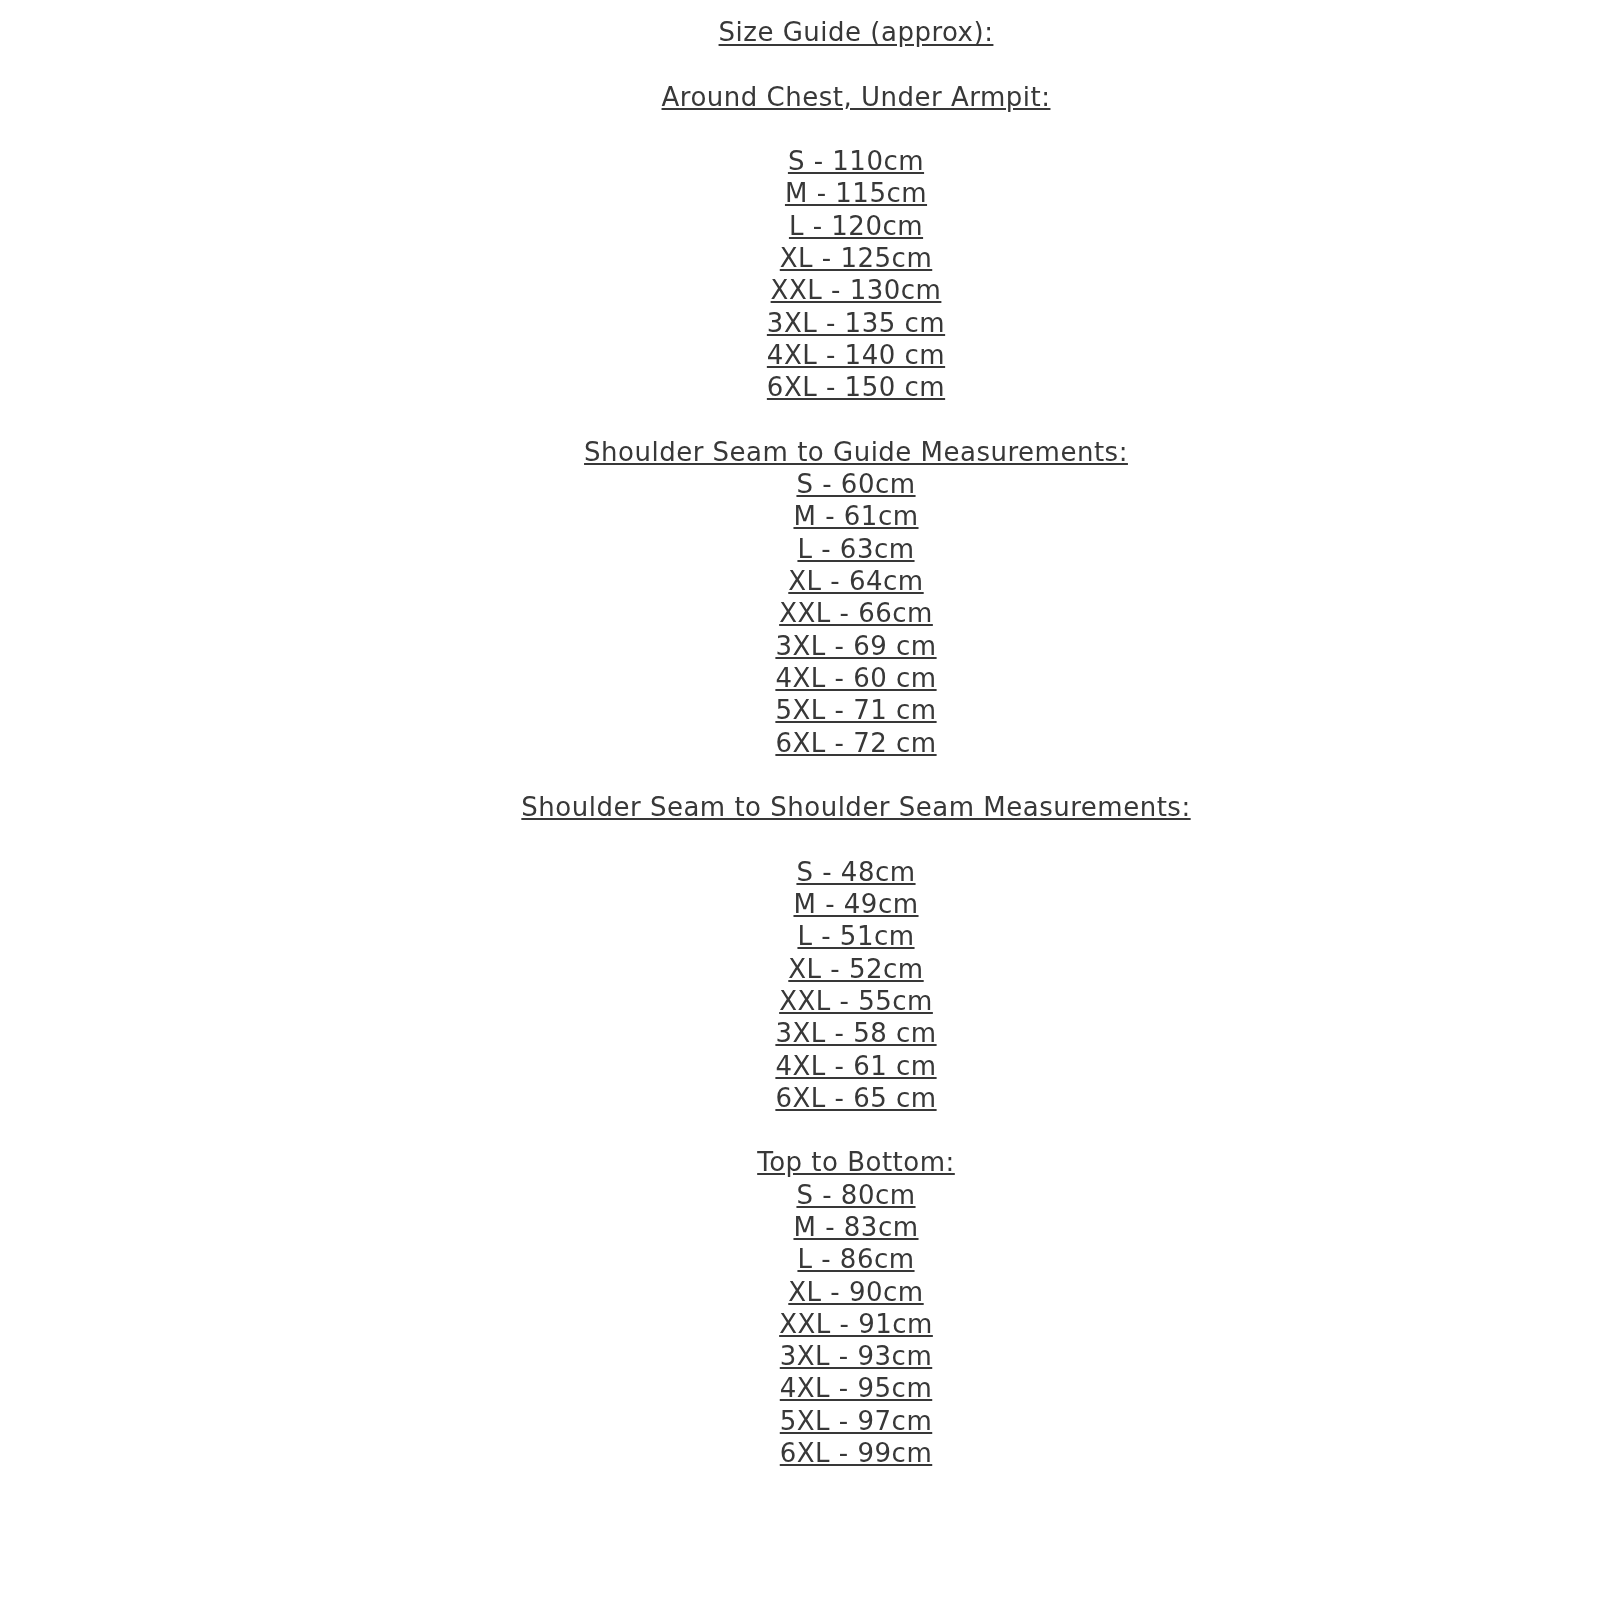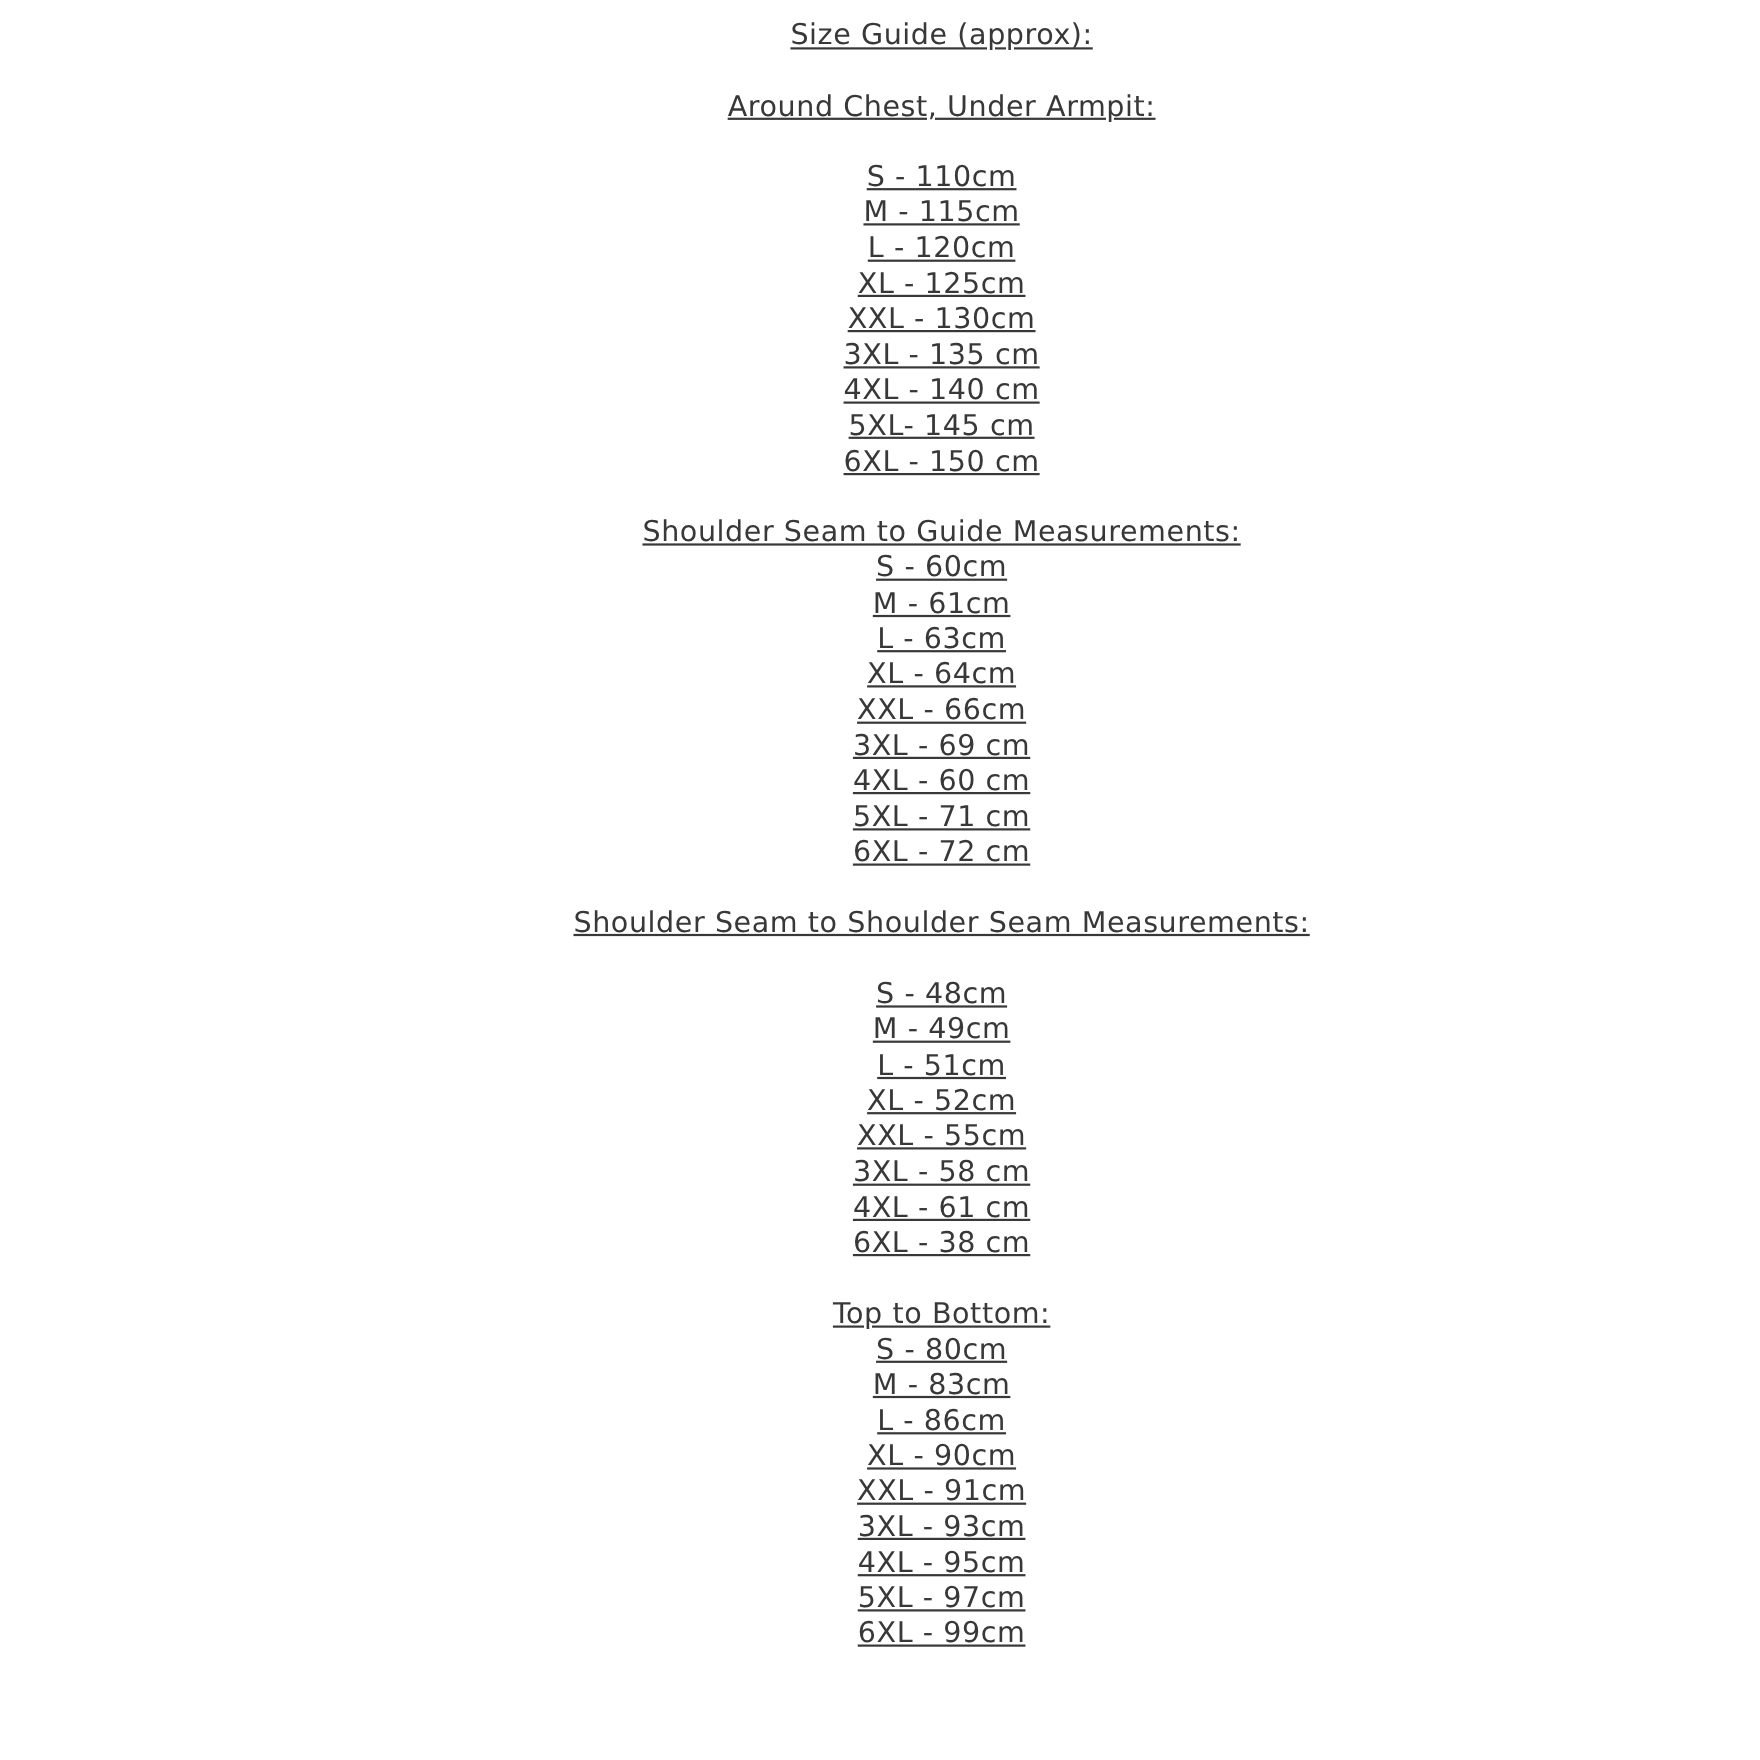--- a/index.html
+++ b/index.html
@@ -49,21 +49,20 @@
 
   <div class="line header">Around Chest, Under Armpit:</div>
   <div class="sp"></div>
   <div class="line">S - 110cm</div>
   <div class="line">M - 115cm</div>
   <div class="line">L - 120cm</div>
   <div class="line">XL - 125cm</div>
   <div class="line">XXL - 130cm</div>
   <div class="line">3XL - 135 cm</div>
   <div class="line">4XL - 140 cm</div>
-  <div class="line">5XL- 145 cm</div>
   <div class="line">6XL - 150 cm</div>
   <div class="sp"></div>
 
   <div class="line header">Shoulder Seam to Guide Measurements:</div>
   <div class="line">S - 60cm</div>
   <div class="line">M - 61cm</div>
   <div class="line">L - 63cm</div>
   <div class="line">XL - 64cm</div>
   <div class="line">XXL - 66cm</div>
   <div class="line">3XL - 69 cm</div>
@@ -74,21 +73,21 @@
 
   <div class="line header">Shoulder Seam to Shoulder Seam Measurements:</div>
   <div class="sp"></div>
   <div class="line">S - 48cm</div>
   <div class="line">M - 49cm</div>
   <div class="line">L - 51cm</div>
   <div class="line">XL - 52cm</div>
   <div class="line">XXL - 55cm</div>
   <div class="line">3XL - 58 cm</div>
   <div class="line">4XL - 61 cm</div>
-  <div class="line">6XL - 38 cm</div>
+  <div class="line">6XL - 65 cm</div>
   <div class="sp"></div>
 
   <div class="line header">Top to Bottom:</div>
   <div class="line">S - 80cm</div>
   <div class="line">M - 83cm</div>
   <div class="line">L - 86cm</div>
   <div class="line">XL - 90cm</div>
   <div class="line">XXL - 91cm</div>
   <div class="line">3XL - 93cm</div>
   <div class="line">4XL - 95cm</div>

